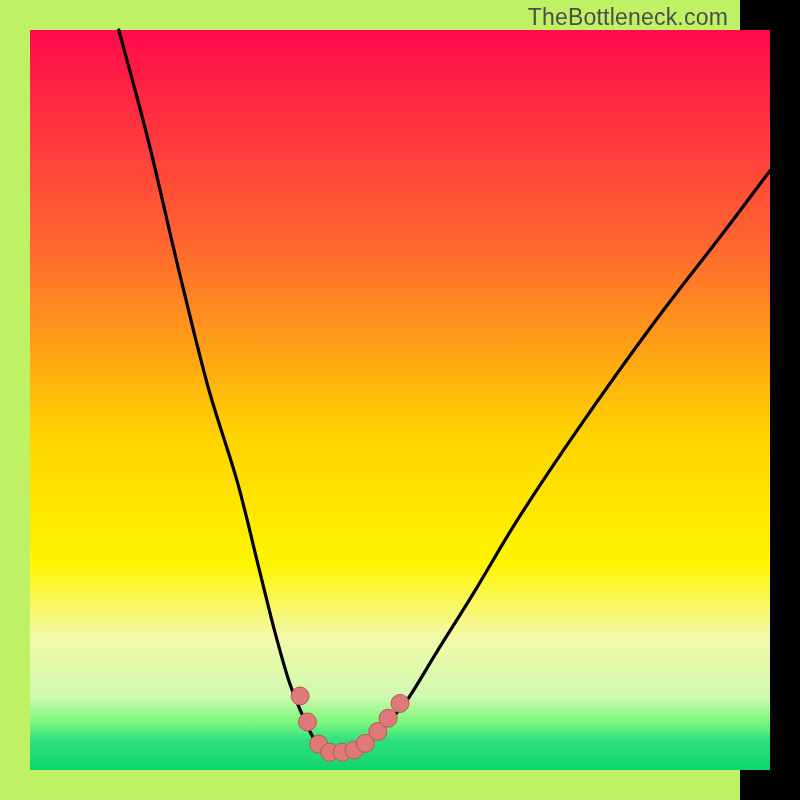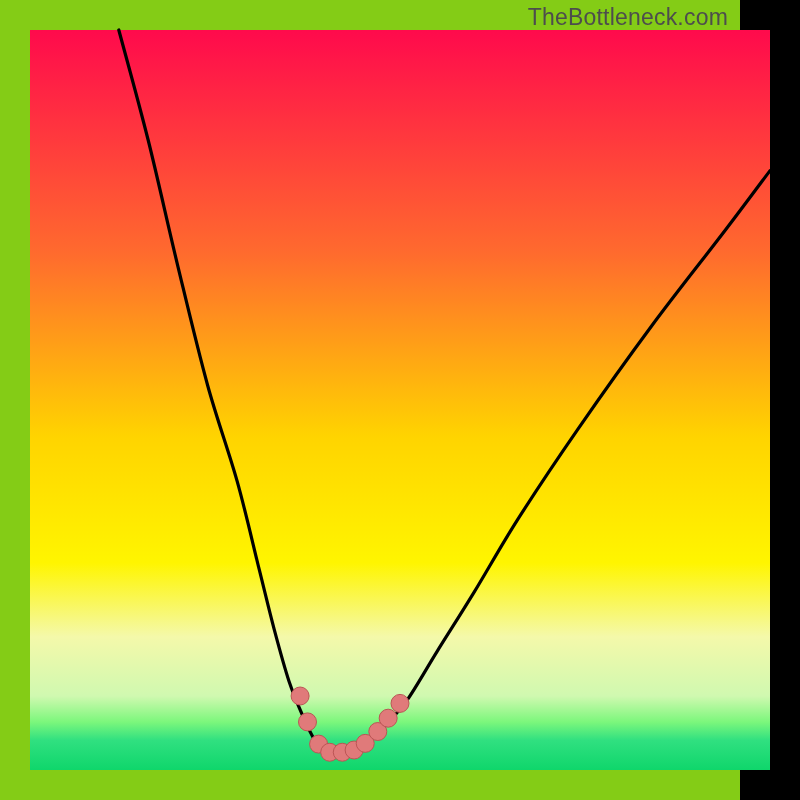--- a/index.html
+++ b/index.html
@@ -8,21 +8,21 @@
     width: 800px;
     height: 800px;
     background: #000;
     font-family: Arial, Helvetica, sans-serif;
     overflow: hidden;
   }
   .stage {
     position: relative;
     width: 740px;
     height: 800px;
-    background: #84cc16;
+    background: #bef264;
   }
   .watermark {
     position: absolute;
     top: 4px;
     right: 12px;
     color: #4d4d4d;
     font-size: 23px;
     font-weight: 500;
     letter-spacing: 0.2px;
     z-index: 10;

